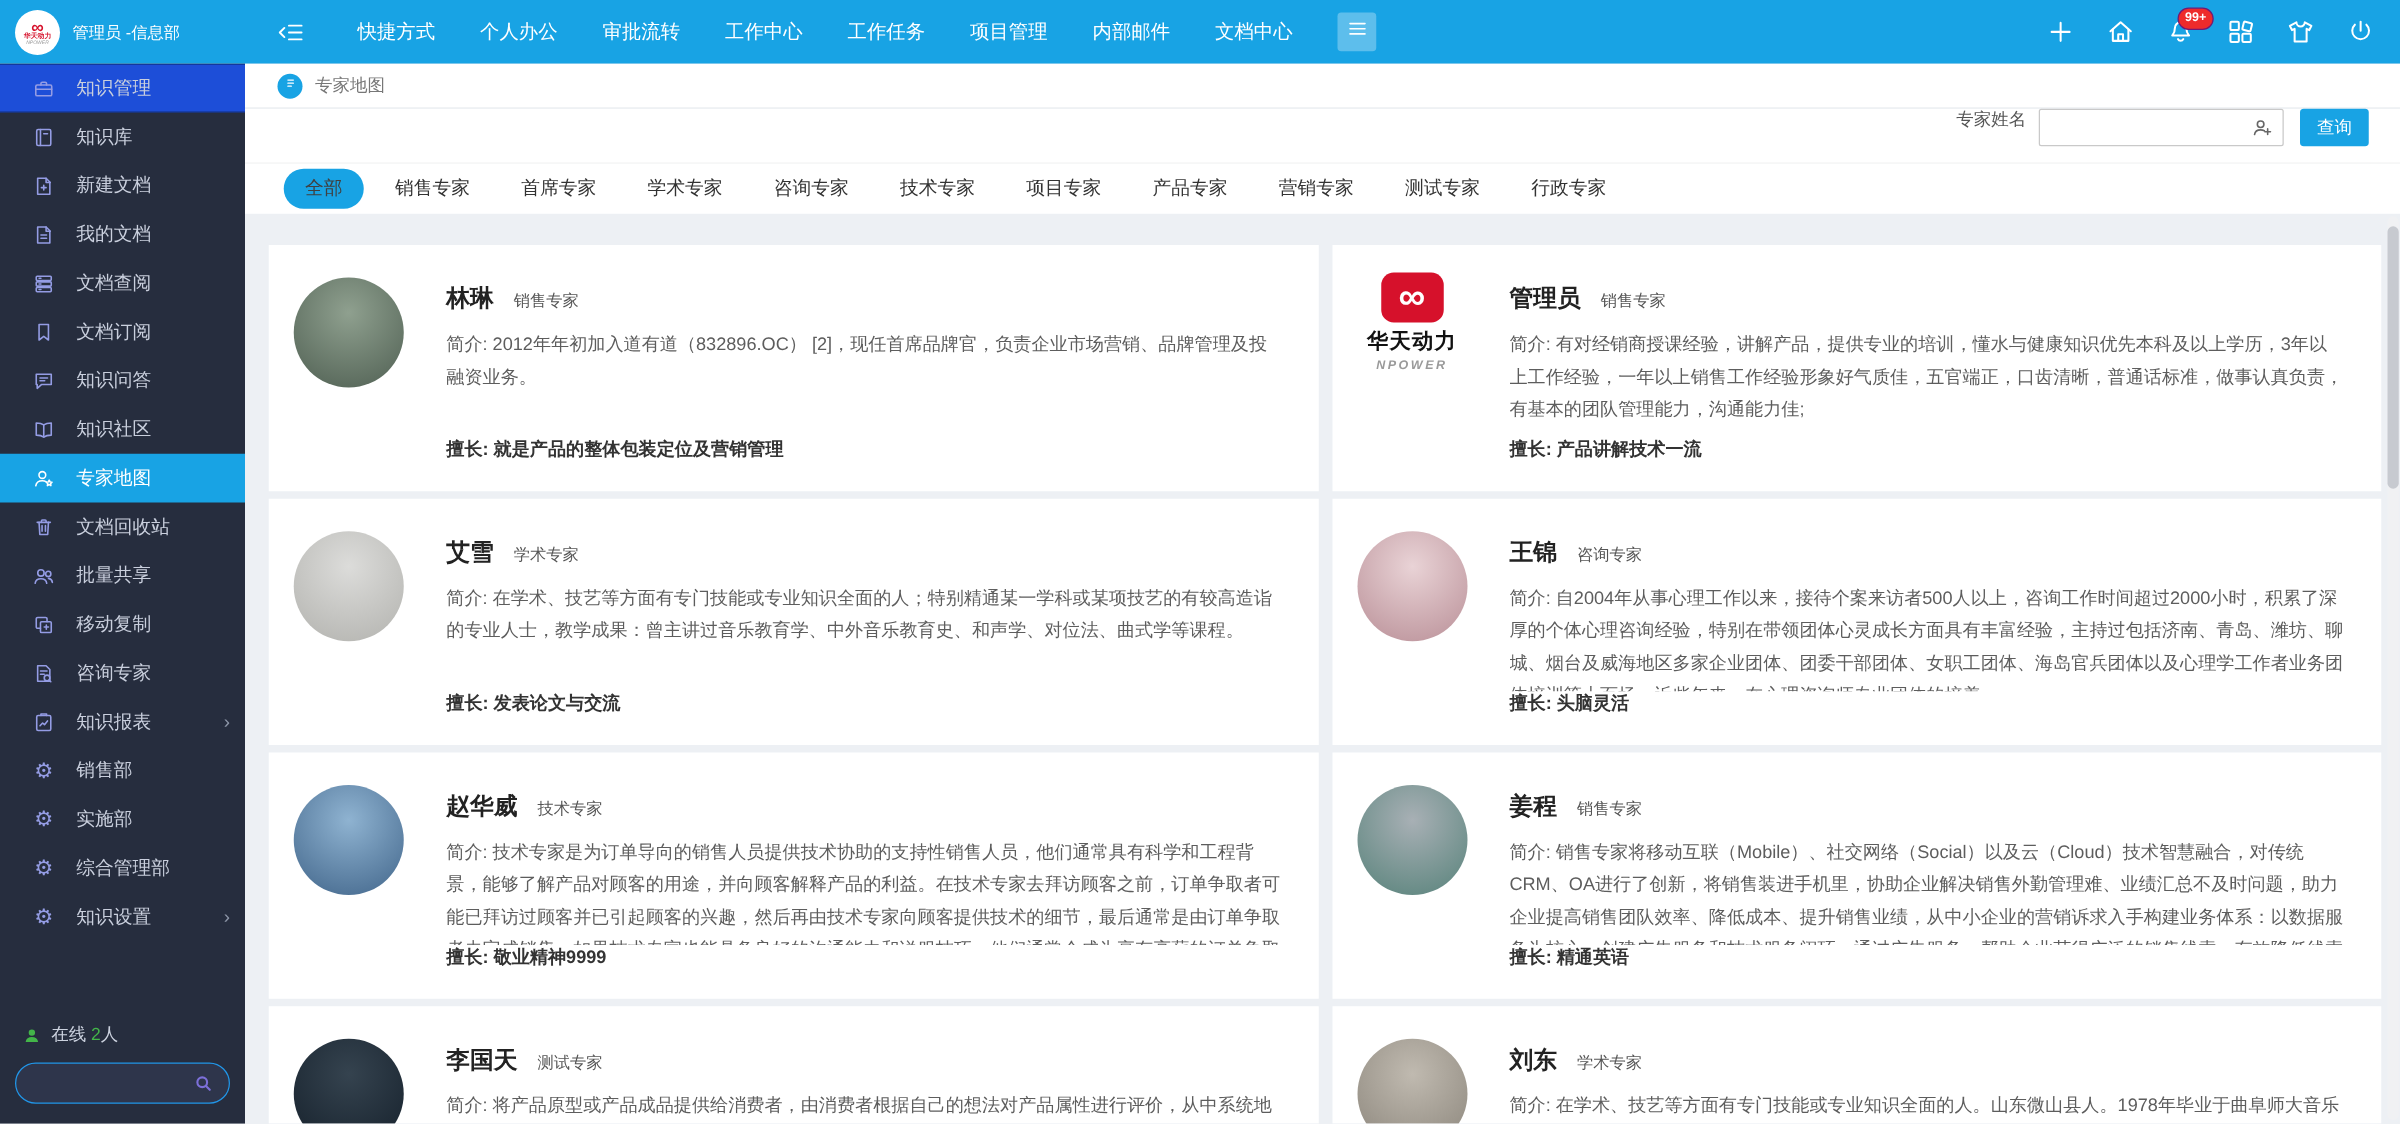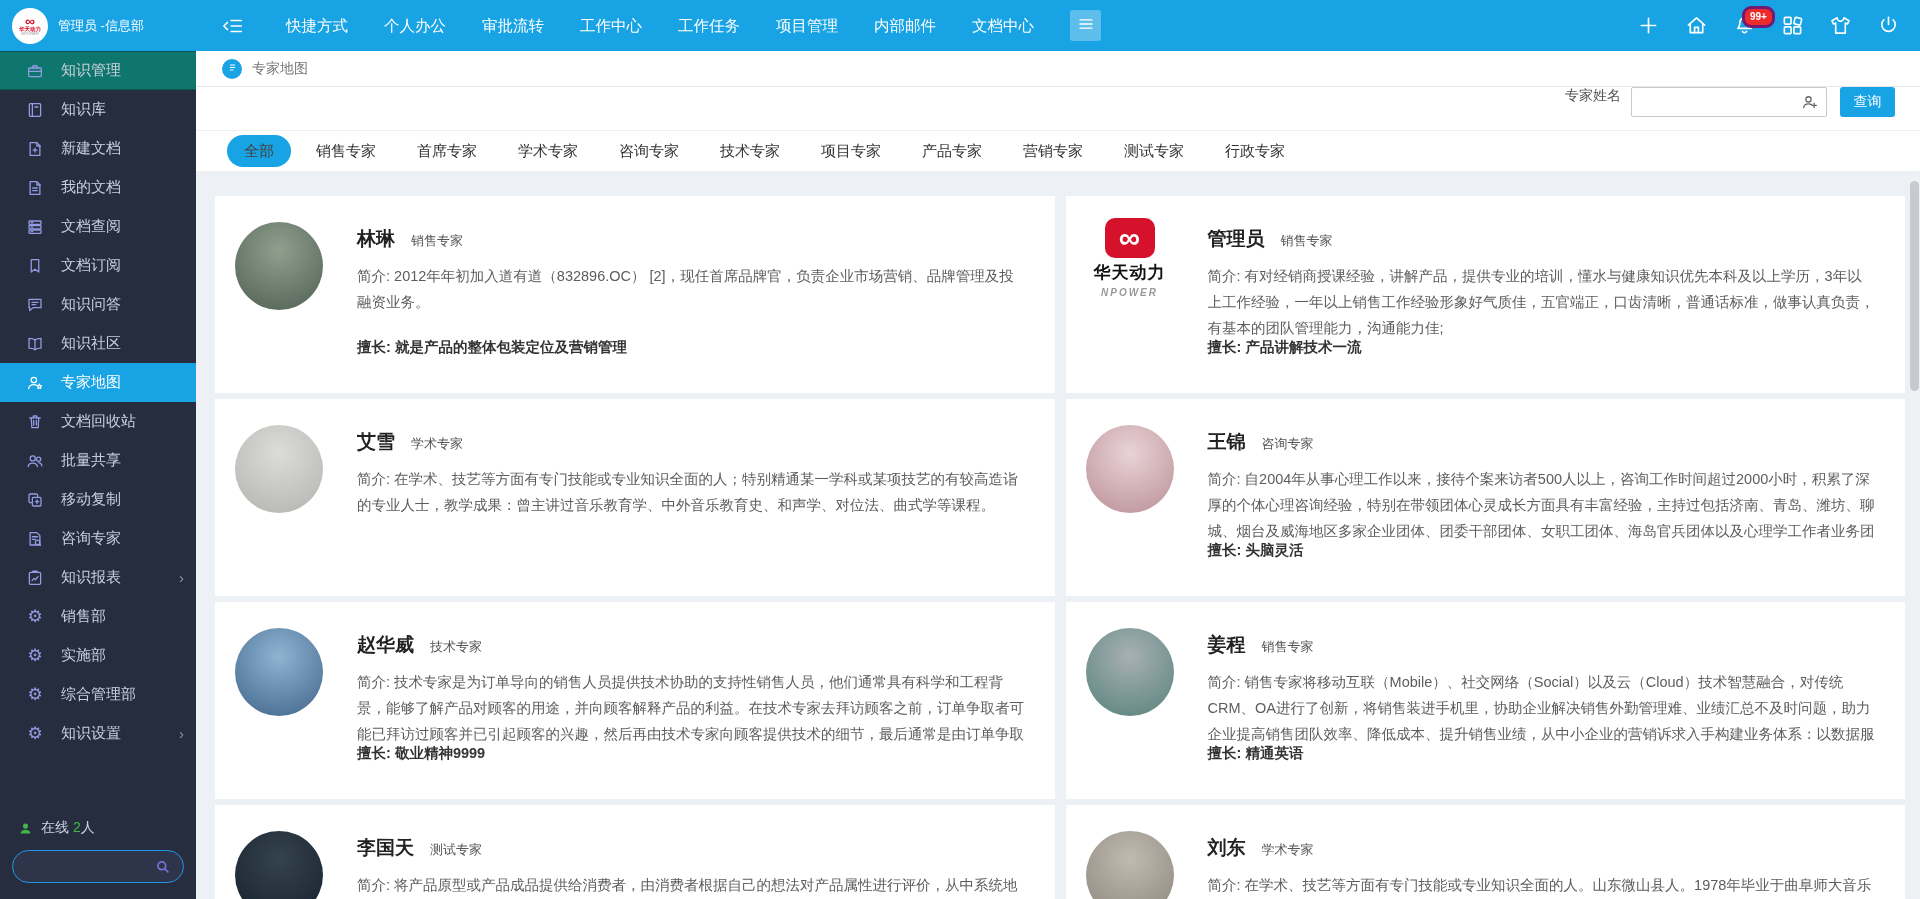--- a/index.html
+++ b/index.html
@@ -15,32 +15,32 @@
   .logo-circle .en { color:#999; font-size:4px; font-style:italic; }
   .user-label { font-size:13px; white-space:nowrap; }
   .collapse-btn { margin-left:26px; width:22px; height:22px; color:#fff; cursor:pointer; flex:none; }
   .nav { display:flex; margin-left:24px; }
   .nav-item { padding:0 18px; line-height:51px; font-size:15.5px; cursor:pointer; white-space:nowrap; }
   .more-btn { width:31px; height:31px; margin-left:18px; border-radius:3px; background:rgba(255,255,255,.30); display:flex; align-items:center; justify-content:center; cursor:pointer; }
   .more-btn svg { width:18px; height:18px; }
   .actions { margin-left:auto; display:flex; align-items:center; gap:25px; padding-right:20px; }
   .action { position:relative; width:23px; height:23px; cursor:pointer; }
   .action svg { width:23px; height:23px; }
-  .badge { position:absolute; display:none; top:-8px; left:9px; background:var(--red); color:#fff; font-size:10px; font-weight:bold; line-height:1; padding:3px 5px; border-radius:9px; border:3px solid #701a75; white-space:nowrap; }
+  .badge { position:absolute; display:none; top:-8px; left:9px; background:var(--red); color:#fff; font-size:10px; font-weight:bold; line-height:1; padding:3px 5px; border-radius:9px; border:1px solid #701a75; white-space:nowrap; }
 
   
   .shell { display:flex; height:848px; }
 
   
   .sidebar { width:196px; flex:none; background:var(--sidebar-bg); position:relative; overflow:hidden; }
   .side-item { height:39px; display:flex; align-items:center; padding:0 12px 0 26px; gap:17px; color:#c9cfdd; font-size:15px; cursor:pointer; white-space:nowrap; }
   .side-item .icn { width:18px; height:18px; color:#949ce4; flex:none; display:flex; align-items:center; justify-content:center; }
   .side-item .icn svg { width:18px; height:18px; }
   .side-item .icn.char-icon { font-size:17px; line-height:1; }
-  .side-item.section { background:#0f766e; border-top:1px solid rgba(0,0,0,.28); border-bottom:1px solid rgba(0,0,0,.28); }
+  .side-item.section { background:#1d4ed8; border-top:1px solid rgba(0,0,0,.28); border-bottom:1px solid rgba(0,0,0,.28); }
   .side-item.active { background:var(--accent); color:#fff; }
   .side-item.active .icn { color:#fff; }
   .side-chev { margin-left:auto; display:none; color:#8d96a8; font-size:15px; line-height:1; }
   .side-footer { position:absolute; left:0; right:0; bottom:16px; }
   .online { display:flex; align-items:center; gap:8px; padding:0 18px; margin-bottom:13px; color:#ccd2df; font-size:14px; }
   .online .p-icn { width:15px; height:15px; color:var(--green); }
   .online .p-icn svg { width:15px; height:15px; }
   .online .cnt { color:var(--green); }
   .side-search { margin:0 12px; height:33px; border:1px solid #2196e8; border-radius:17px; background:rgba(62,68,100,.35); display:flex; align-items:center; padding:0 12px; }
   .side-search input { flex:1; min-width:0; background:transparent; border:none; outline:none; color:#dfe3ee; font-size:13px; }
@@ -59,21 +59,21 @@
   .tb-input input { flex:1; min-width:0; border:none; outline:none; font-size:13px; color:#333; }
   .tb-input .icn { width:18px; height:18px; color:#666; }
   .tb-input .icn svg { width:18px; height:18px; }
   .tb-btn { width:55px; height:30px; margin-left:13px; background:var(--accent); color:#fff; border:none; border-radius:3px; font-size:14px; cursor:pointer; font-family:inherit; }
   .tabs { height:40px; flex:none; background:#fff; display:flex; align-items:center; padding-left:31px; gap:9px; }
   .tab { padding:6px 16px; font-size:15px; color:#333; border-radius:16px; cursor:pointer; line-height:1.1; white-space:nowrap; }
   .tab.active { background:var(--accent); color:#404040; padding:8px 17px; }
 
   
   .cards { flex:1; overflow:hidden; padding:25px 15px 0 19px; display:grid; grid-template-columns:1fr 1fr; gap:6px 11px; grid-auto-rows:197px; align-content:start; }
-  .card { background:#fff; height:197px; display:flex; padding:0 30px 12px 20px; overflow:hidden; cursor:pointer; }
+  .card { background:#fff; height:197px; display:flex; padding:0 30px 0 20px; overflow:hidden; cursor:pointer; }
   .avatar { width:88px; height:88px; border-radius:50%; margin-top:26px; flex:none; background:#ddd; }
   .avatar .logo-art { display:none; }
   .avatar.logo { background:#fff; border-radius:0; height:auto; margin-top:22px; }
   .avatar.logo .logo-art { display:flex; flex-direction:column; align-items:center; gap:3px; }
   .logo-mark { width:50px; height:40px; background:var(--logo-red); border-radius:10px; color:#fff; display:flex; align-items:center; justify-content:center; font-size:30px; font-weight:bold; line-height:1; }
   .logo-cn { font-size:17px; font-weight:bold; color:#111; letter-spacing:1px; }
   .logo-en { font-size:10px; color:#9a9a9a; font-weight:bold; font-style:italic; letter-spacing:2px; }
   .card-body { flex:1; min-width:0; margin-left:34px; display:flex; flex-direction:column; padding:30px 0 24px; }
   .card-head { display:flex; align-items:baseline; gap:16px; }
   .name { font-size:19px; font-weight:bold; color:#222; }
@@ -432,20 +432,21 @@
         <div class="card">
     <div class="avatar" style="background: radial-gradient(circle at 50% 32%, rgb(220, 220, 218), rgb(178, 178, 174));">
       
     </div>
     <div class="card-body">
       <div class="card-head">
         <span class="name">艾雪</span>
         <span class="tag">学术专家</span>
       </div>
       <div class="intro"><span>简介:</span> <span>在学术、技艺等方面有专门技能或专业知识全面的人；特别精通某一学科或某项技艺的有较高造诣的专业人士，教学成果：曾主讲过音乐教育学、中外音乐教育史、和声学、对位法、曲式学等课程。</span></div>
+      <div class="skill"><span>擅长:</span> <span>发表论文与交流</span></div>
     </div>
   </div>
         <div class="card">
     <div class="avatar" style="background: radial-gradient(circle at 50% 32%, rgb(233, 211, 214), rgb(185, 143, 151));">
       
     </div>
     <div class="card-body">
       <div class="card-head">
         <span class="name">王锦</span>
         <span class="tag">咨询专家</span>

